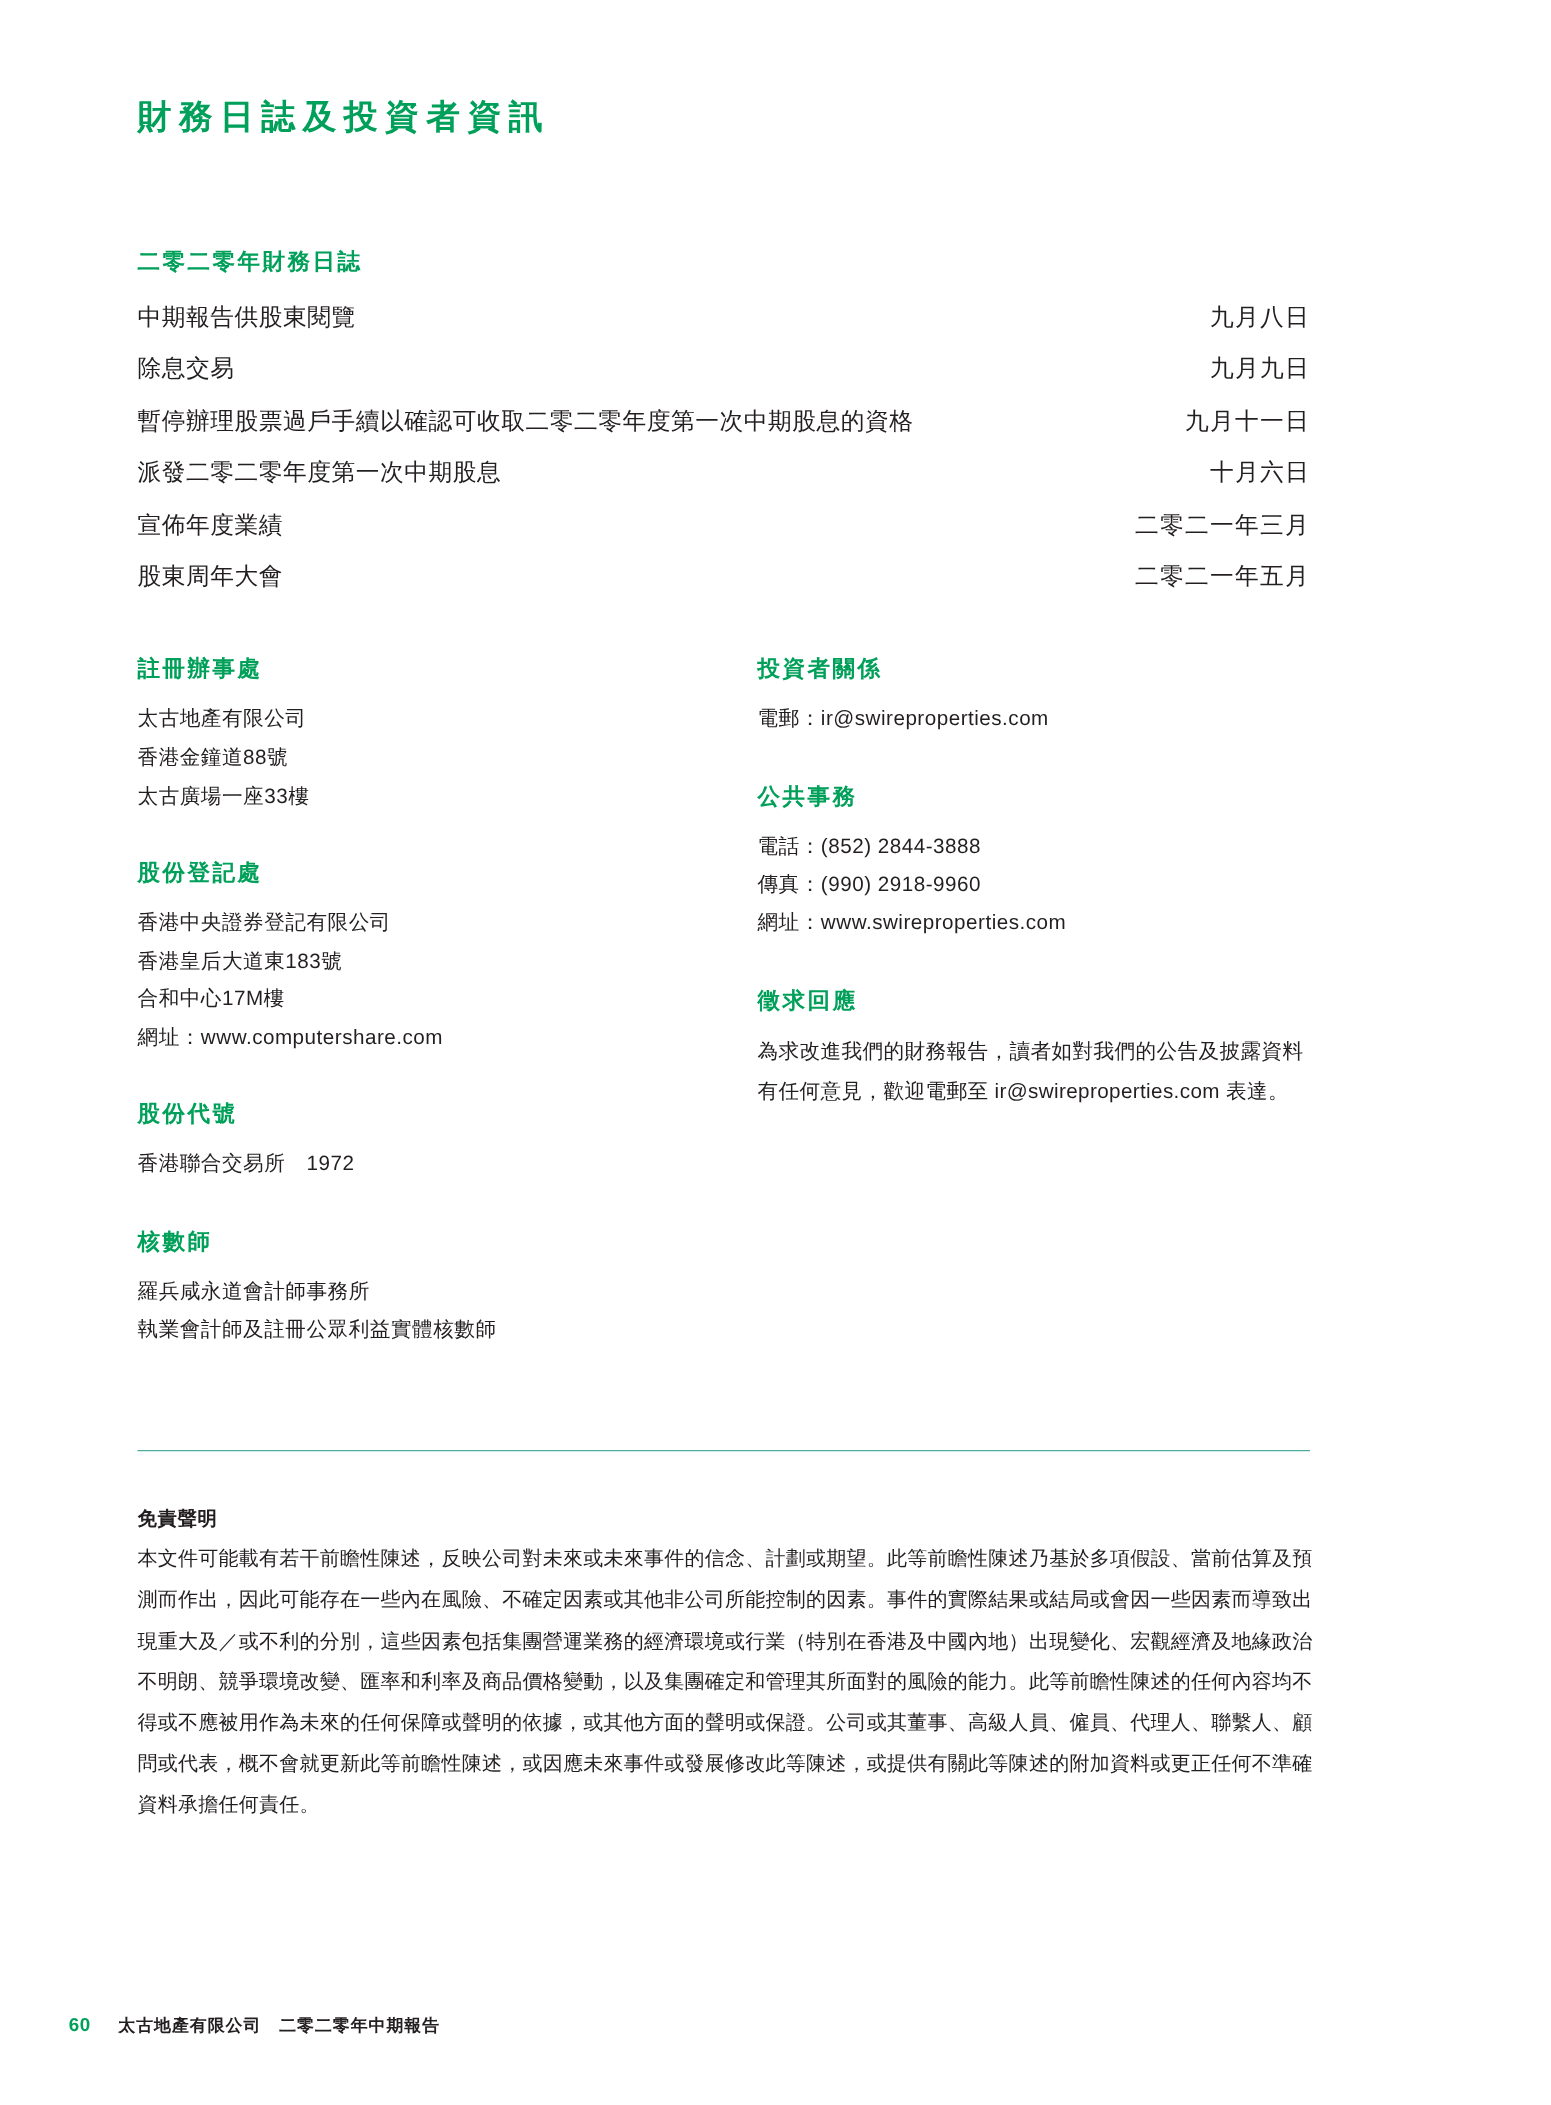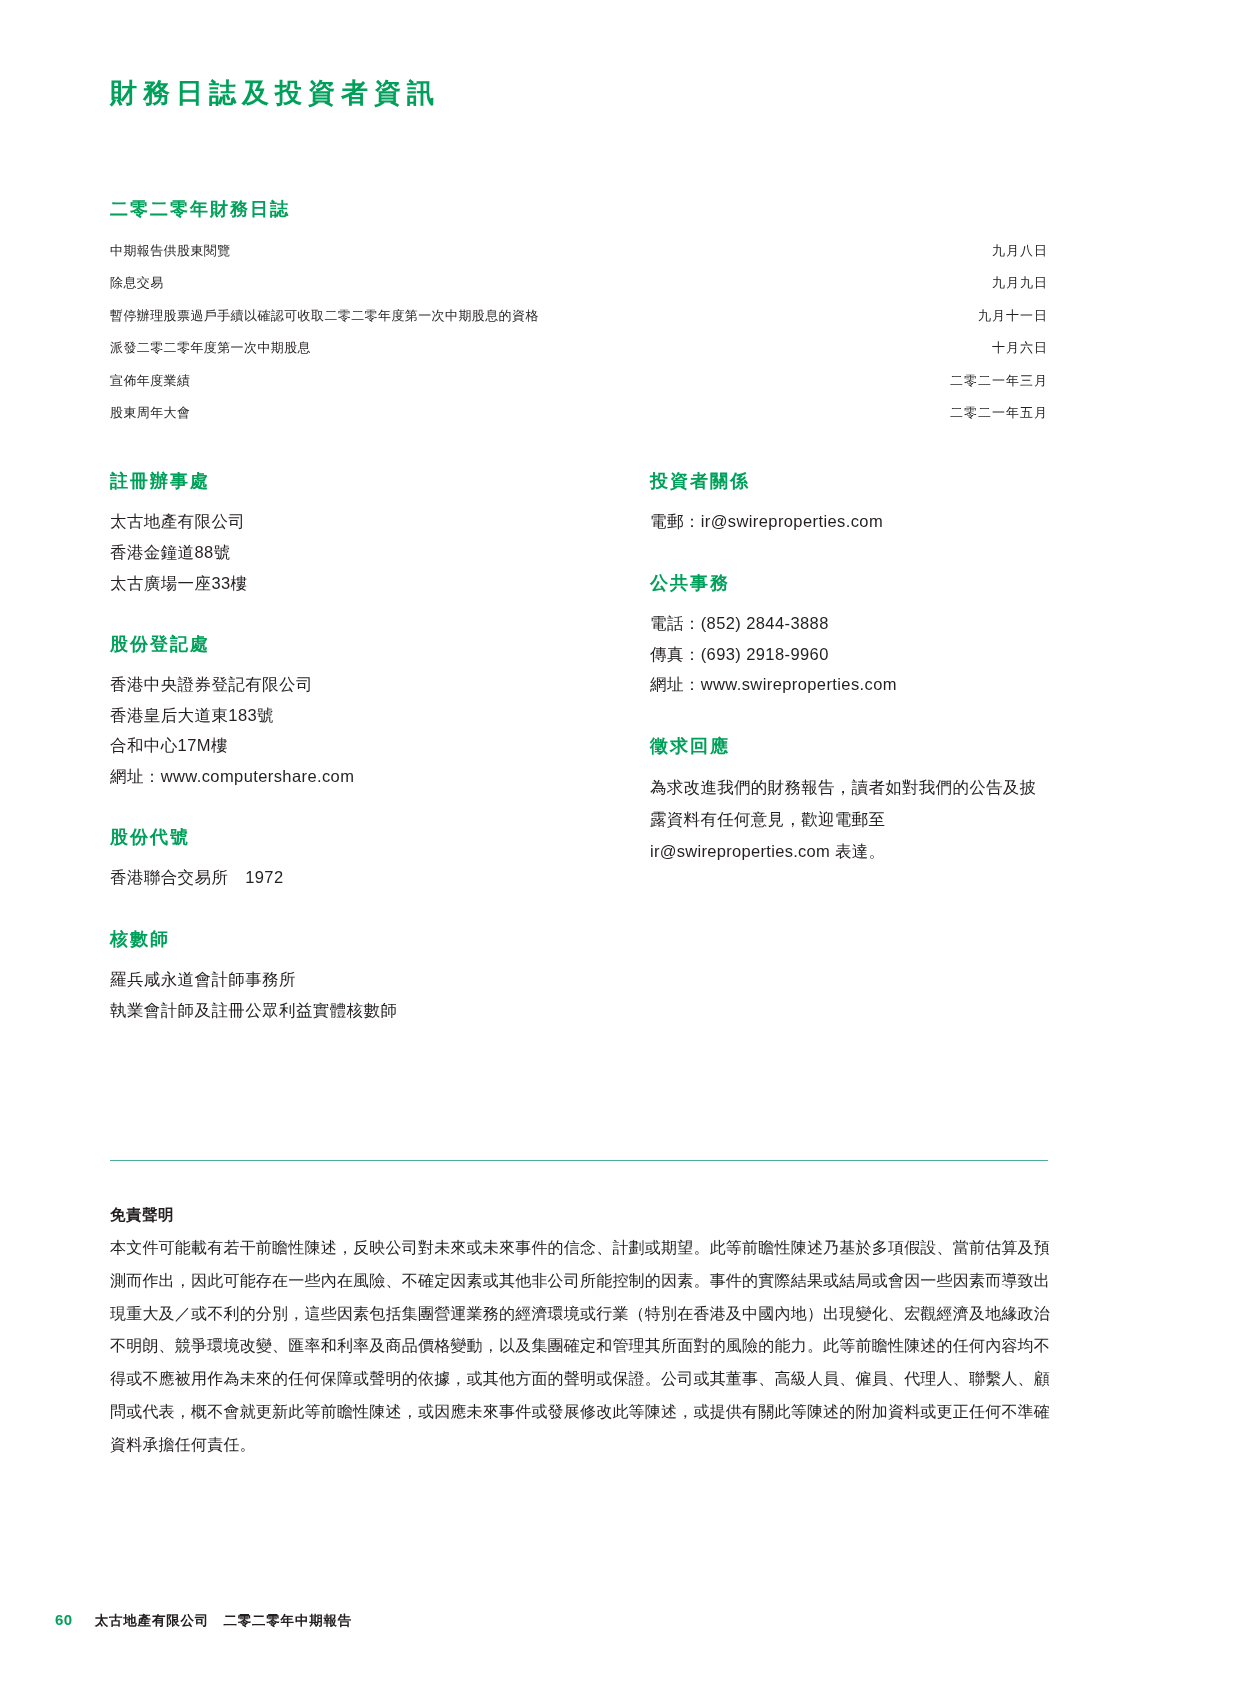--- a/index.html
+++ b/index.html
@@ -50,21 +50,21 @@
     line-height: 1.4;
   }
 
   
   .calendar {
     margin-top: 86px;
   }
   .cal-table {
     width: 100%;
     border-collapse: collapse;
-    font-size: 13px;
+    font-size: 19px;
     color: #231f20;
   }
   .cal-table td {
     padding: 6.5px 0;
     vertical-align: top;
     line-height: 1.5;
   }
   .cal-label {
     text-align: left;
     letter-spacing: 0.4px;
@@ -72,21 +72,20 @@
   .cal-date {
     text-align: right;
     white-space: nowrap;
     letter-spacing: 1px;
   }
 
   
   .cols {
     display: flex;
     margin-top: 40px;
-    gap: 44px;
   }
   .col-left {
     width: 496px;
     flex: 0 0 496px;
   }
   .col-right {
     flex: 1 1 auto;
   }
   .block {
     margin-bottom: 34px;
@@ -238,21 +237,21 @@
       <div class="col-right">
 
         <div class="block">
           <h2 class="sec-head">投資者關係</h2>
           <div class="line">電郵：ir@swireproperties.com</div>
         </div>
 
         <div class="block">
           <h2 class="sec-head">公共事務</h2>
           <div class="line">電話：(852) 2844-3888</div>
-          <div class="line">傳真：(693) 2918-9960</div>
+          <div class="line">傳真：(990) 2918-9960</div>
           <div class="line">網址：www.swireproperties.com</div>
         </div>
 
         <div class="block">
           <h2 class="sec-head">徵求回應</h2>
           <p class="para">為求改進我們的財務報告，讀者如對我們的公告及披露資料有任何意見，歡迎電郵至 ir@swireproperties.com 表達。</p>
         </div>
 
       </div>
 

